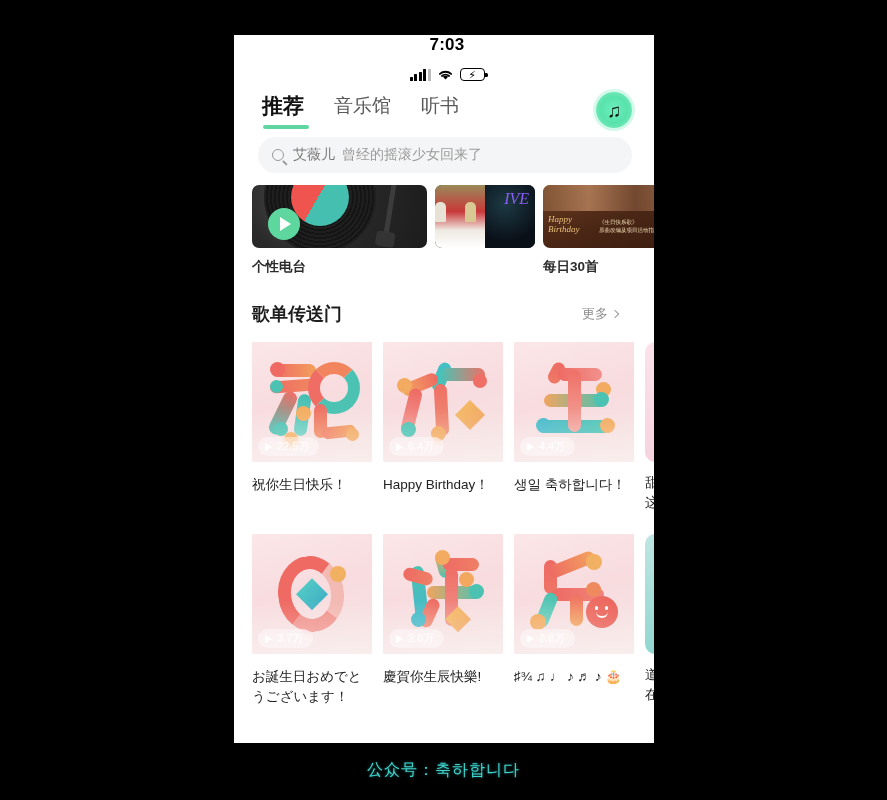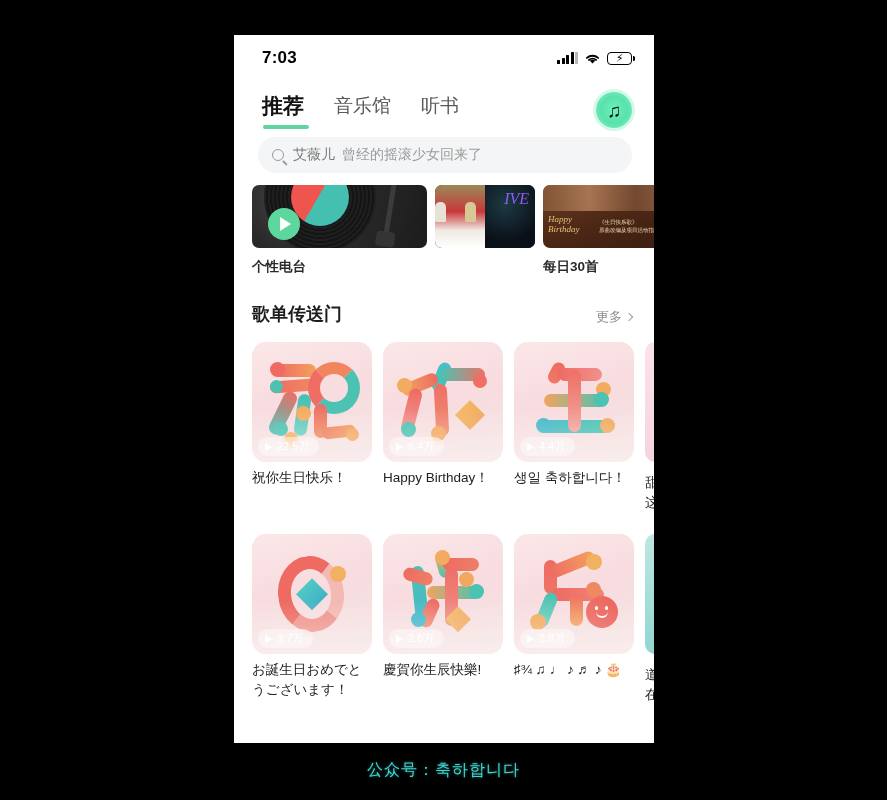--- a/index.html
+++ b/index.html
@@ -24,20 +24,21 @@
     overflow: hidden;
   }
 
   
   #status-bar {
     height: 46px;
     display: flex;
     align-items: center;
     justify-content: space-between;
     padding: 0 22px 0 28px;
+    flex-direction: column;
   }
   #clock {
     font-size: 17px;
     font-weight: bold;
     color: #000;
     letter-spacing: 0.2px;
   }
   #status-icons {
     display: flex;
     align-items: center;
@@ -272,23 +273,23 @@
   }
   .art-banner .cn {
     position: absolute; left: 56px; top: 33px;
     color: #f2dfb6; font-size: 5.5px; line-height: 1.5;
     white-space: nowrap;
   }
 
   
   #section-head {
     display: flex;
-    align-items: flex-end;
+    align-items: center;
     justify-content: space-between;
-    padding: 0 22px 0 18px;
+    padding: 0 36px 0 18px;
     margin-top: 26px;
   }
   #section-title { font-size: 18px; font-weight: bold; color: #1d1d1d; }
   #more-link { font-size: 13px; color: #8b8b8b; display: flex; align-items: center; gap: 2px; }
   #more-link .chev {
     display: inline-block;
     width: 6px; height: 6px;
     border-top: 1.4px solid #9b9b9b;
     border-right: 1.4px solid #9b9b9b;
     transform: rotate(45deg);
@@ -298,21 +299,21 @@
   
   .grid-row {
     display: flex;
     gap: 11px;
     padding-left: 18px;
     margin-top: 16px;
   }
   .pl-card { width: 120px; flex: none; }
   .pl-thumb {
     width: 120px; height: 120px;
-    border-radius: 14px;
+    border-radius: 1px;
     position: relative;
     overflow: hidden;
     background: linear-gradient(165deg, #fbe7e8 0%, #f8dcdf 45%, #f5e3e2 100%);
   }
   .pl-thumb .sheen {
     position: absolute; inset: 0;
     background: linear-gradient(180deg, rgba(255,255,255,0) 55%, rgba(255,255,255,.38) 100%);
   }
   .badge {
     position: absolute;
@@ -327,21 +328,21 @@
   .badge .tri {
     width: 0; height: 0;
     border-left: 7px solid #ffffff;
     border-top: 4.5px solid transparent;
     border-bottom: 4.5px solid transparent;
   }
   .badge .cnt { font-size: 11px; color: #ffffff; font-weight: 500; }
   .pl-title {
     font-size: 13.5px;
     color: #222;
-    margin-top: 6px;
+    margin-top: 13px;
     line-height: 1.45;
     width: 120px;
     word-break: break-word;
   }
 
   
   .stroke { position: absolute; border-radius: 99px; }
   .dot { position: absolute; border-radius: 50%; }
   .diamond { position: absolute; }
 

